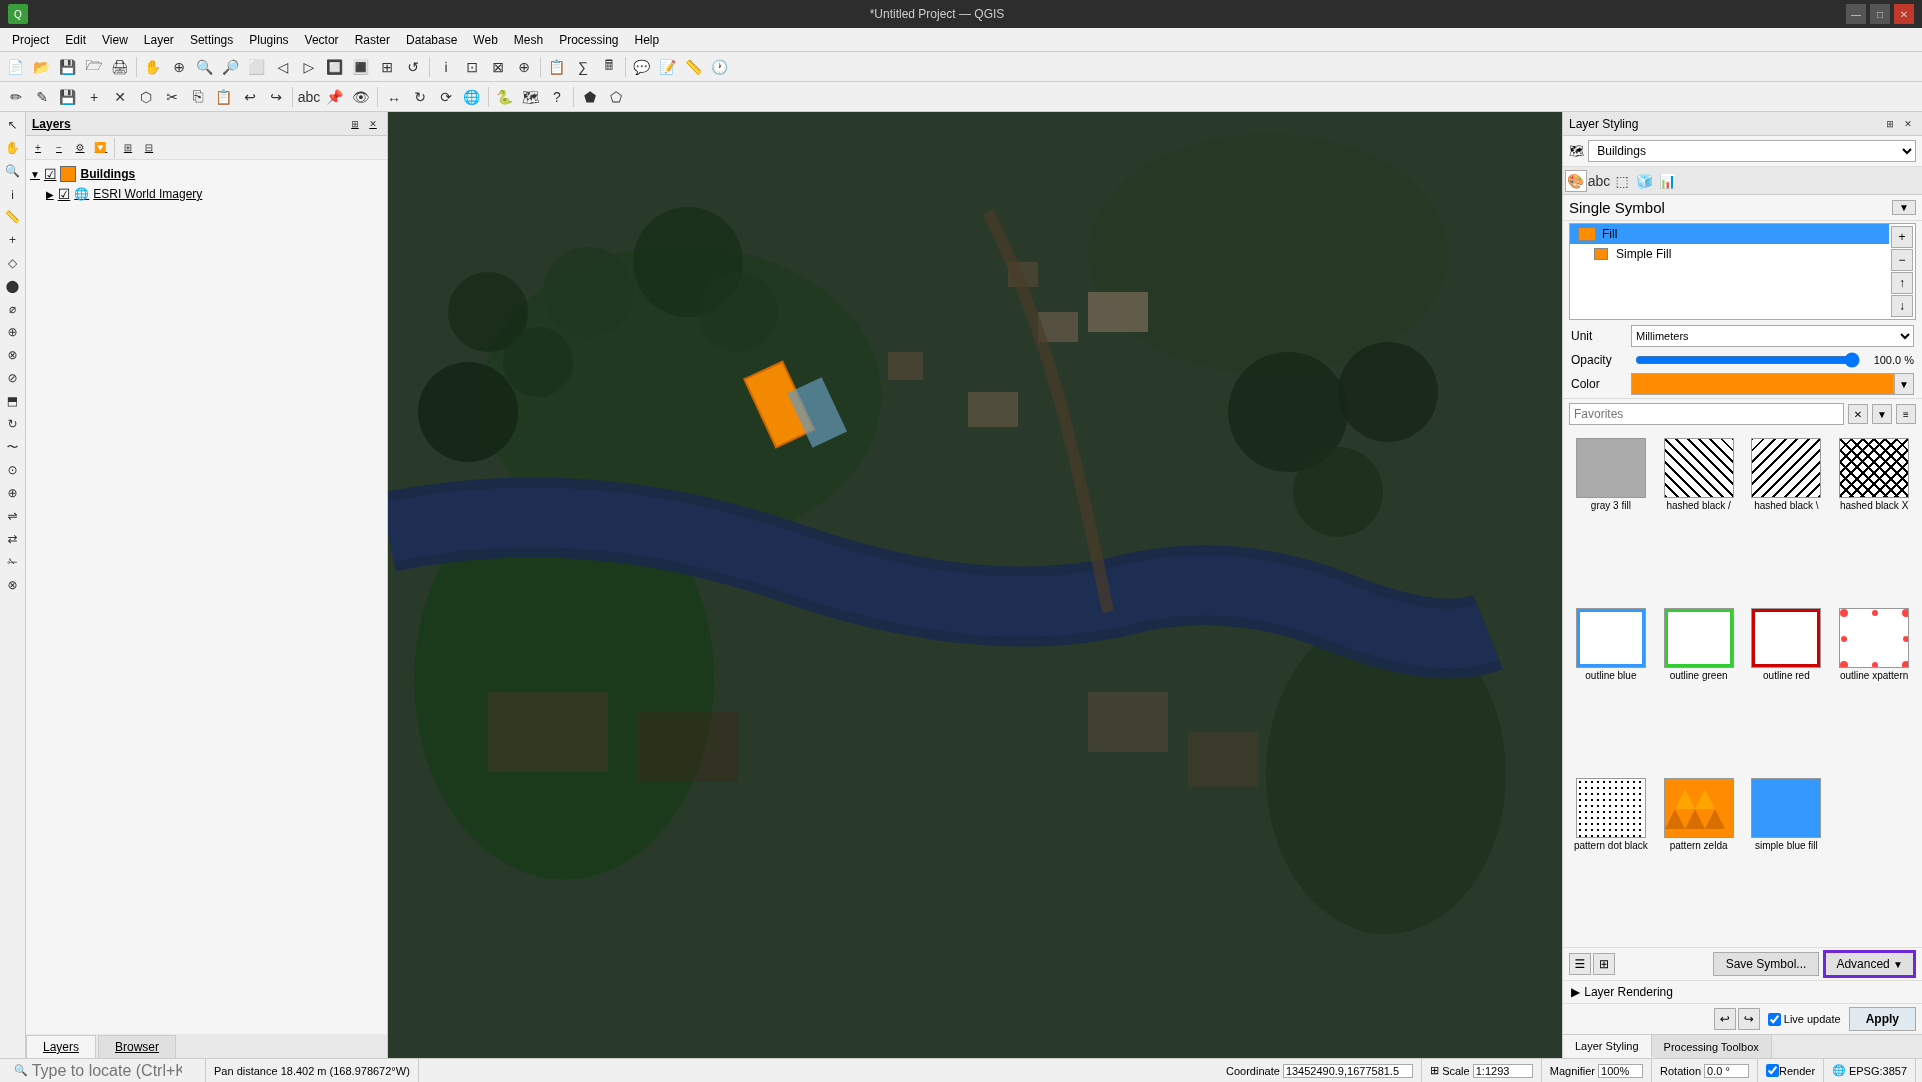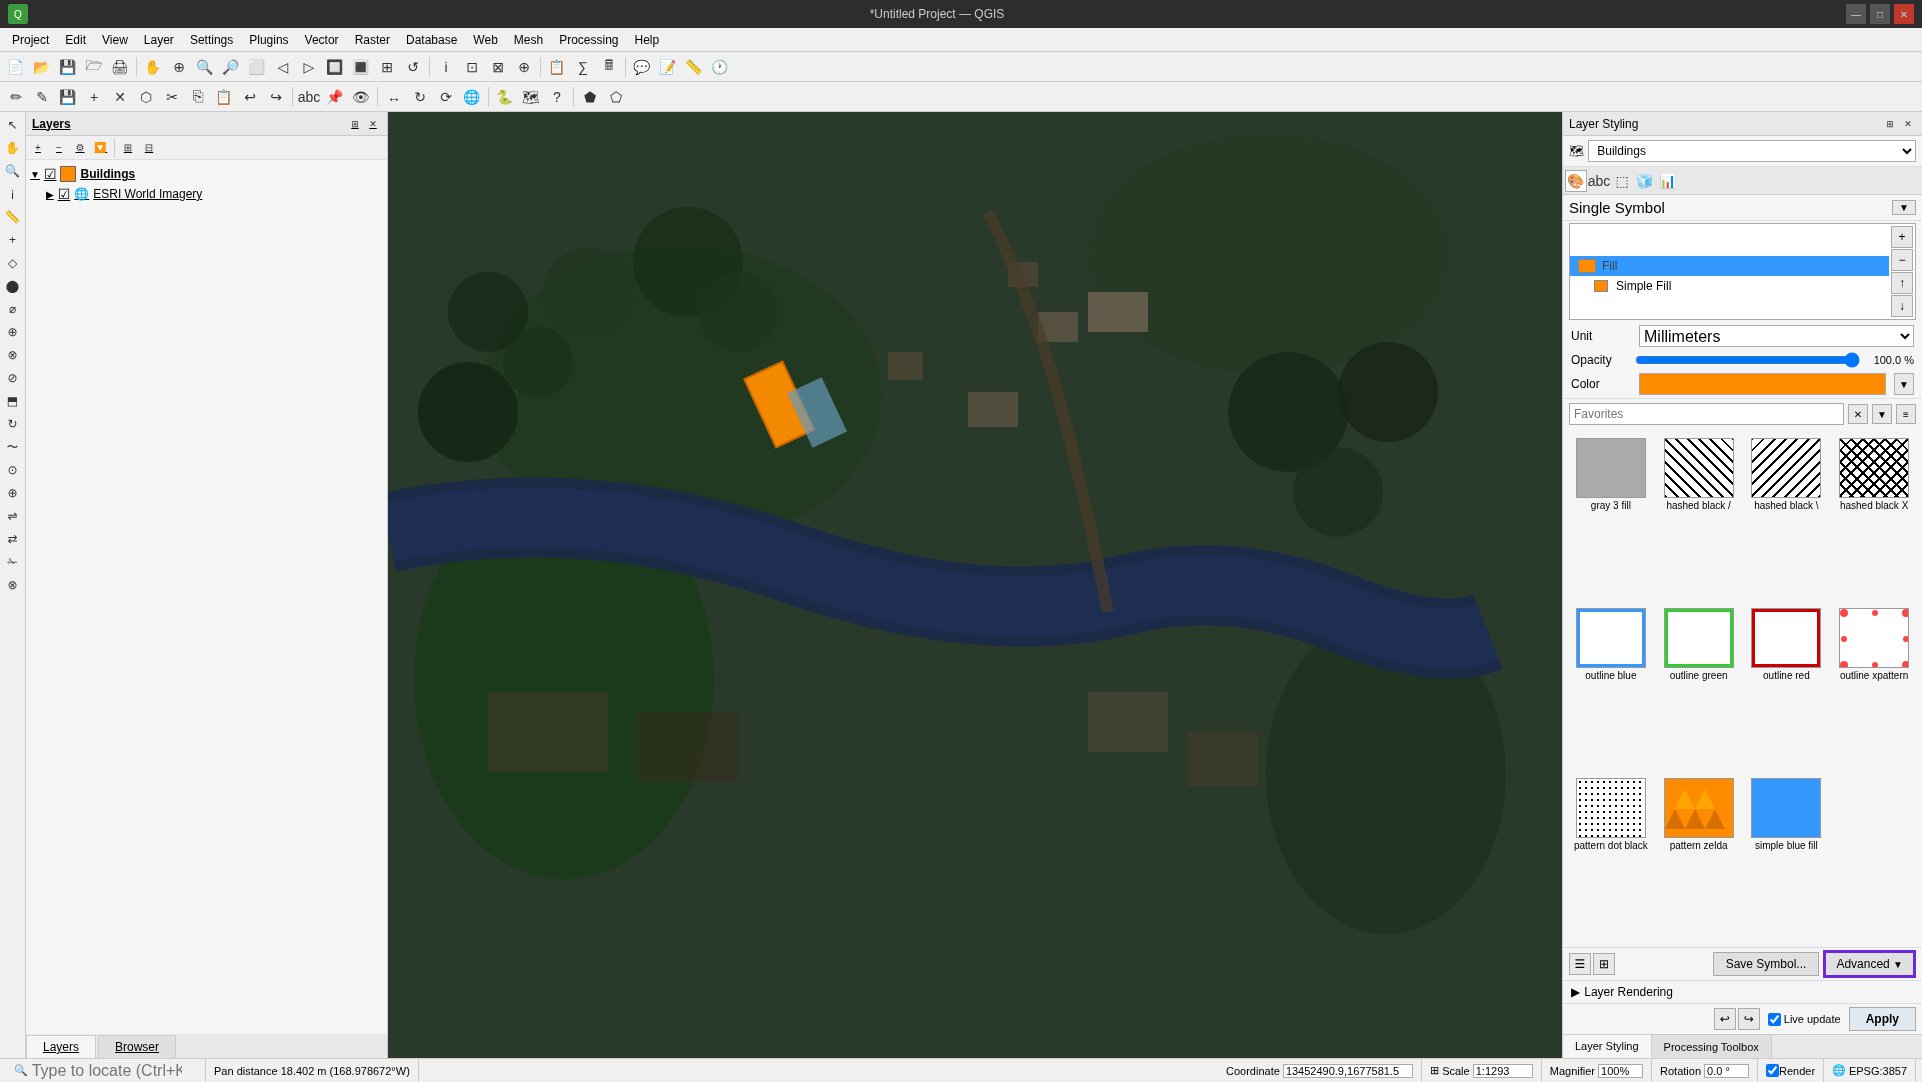--- a/index.html
+++ b/index.html
@@ -192,36 +192,35 @@
       border-bottom: 1px solid #ddd;
     }
     .symbol-tree-item {
       padding: 3px 8px;
       display: flex;
       align-items: center;
       gap: 6px;
       font-size: 12px;
       cursor: pointer;
     }
-    .symbol-tree-item.selected { background: #3399ff; color: #404040; margin-top: 32px; }
+    .symbol-tree-item.selected { background: #3399ff; color: #000000; }
     .symbol-tree-item.child { padding-left: 24px; }
 
     
     .prop-row {
       display: flex;
       align-items: center;
       padding: 3px 8px;
-      gap: 8px;
       font-size: 12px;
     }
     .prop-label { width: 60px; flex-shrink: 0; }
     .prop-select {
       flex: 1;
       height: 22px;
-      font-size: 16px;
+      font-size: 11px;
       border: 1px solid #aaa;
       background: white;
     }
     .prop-slider-row {
       display: flex;
       align-items: center;
       padding: 2px 8px;
       gap: 4px;
       font-size: 12px;
     }

